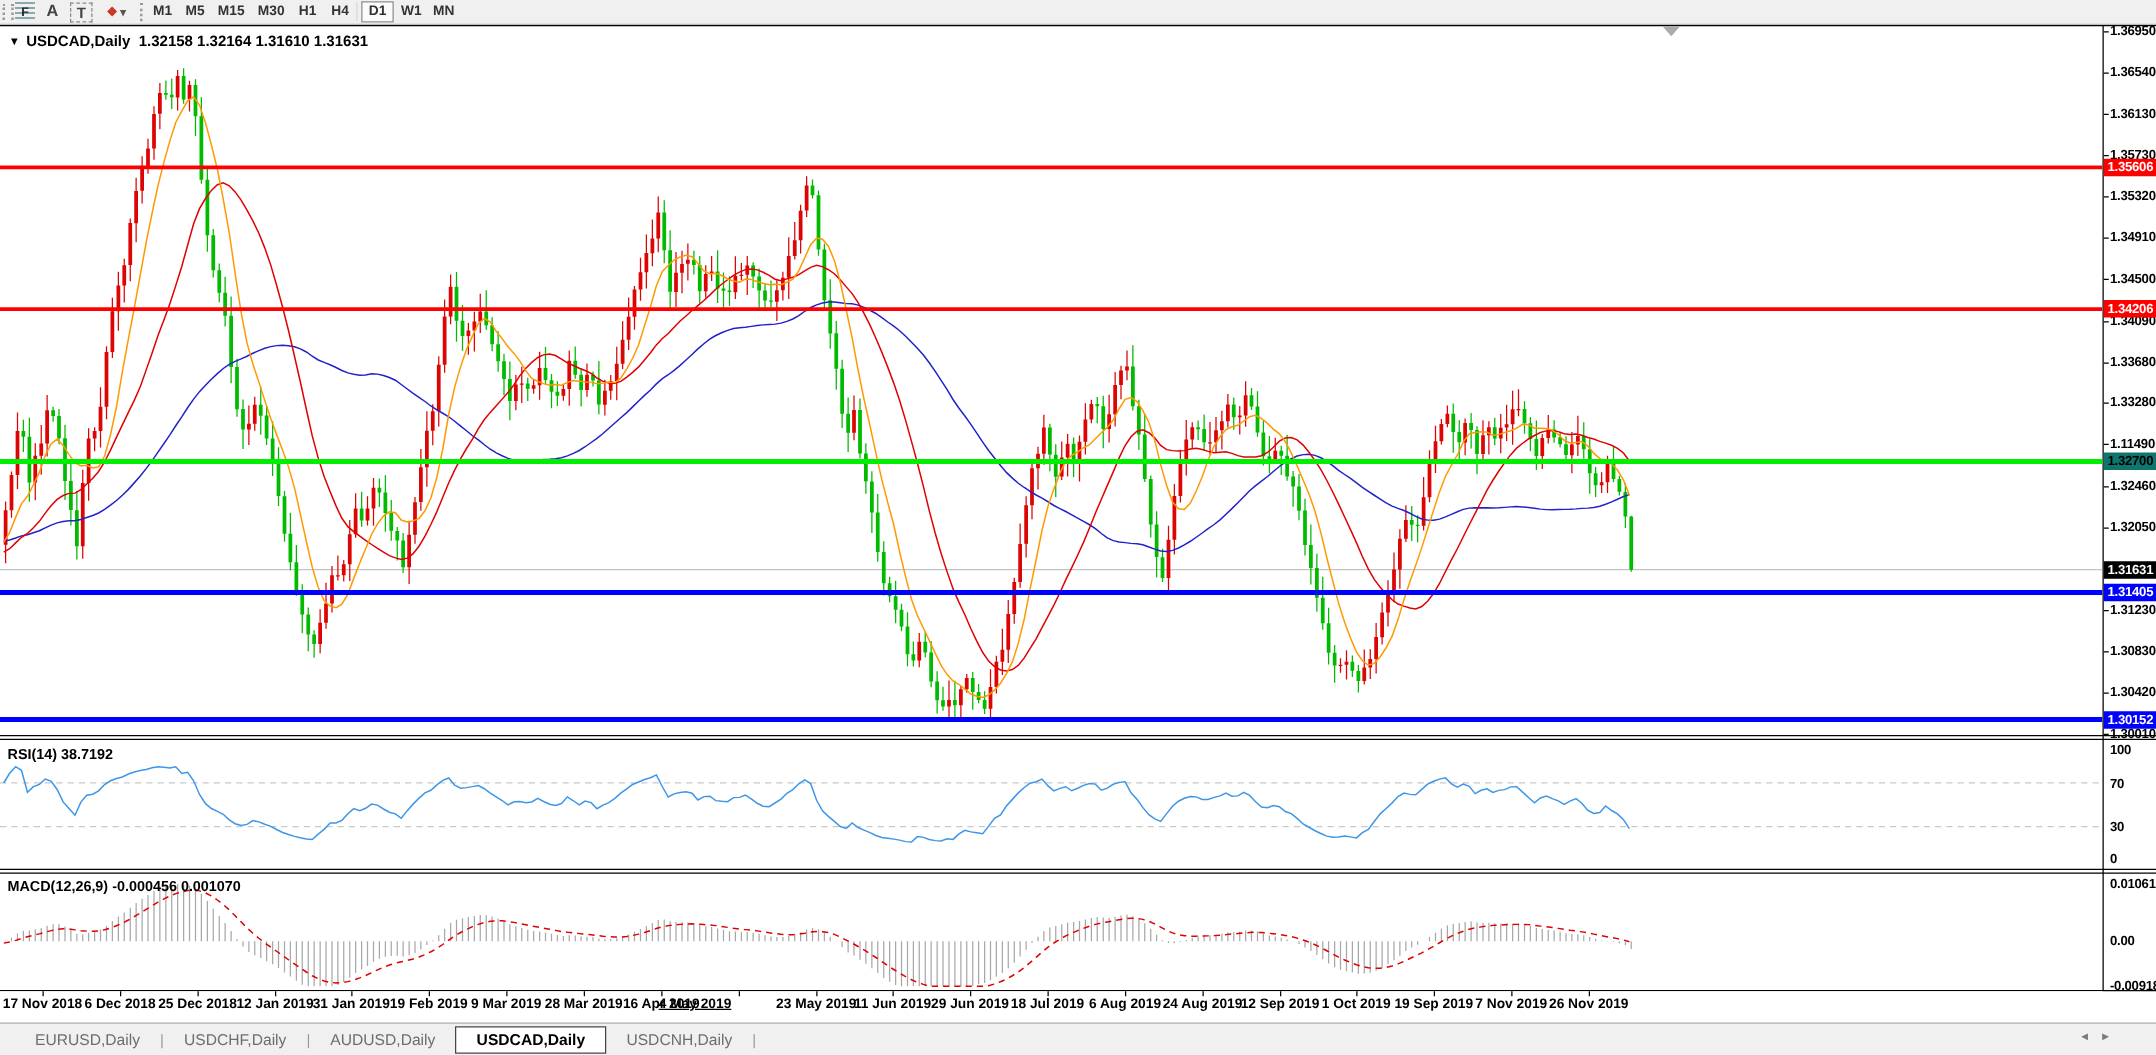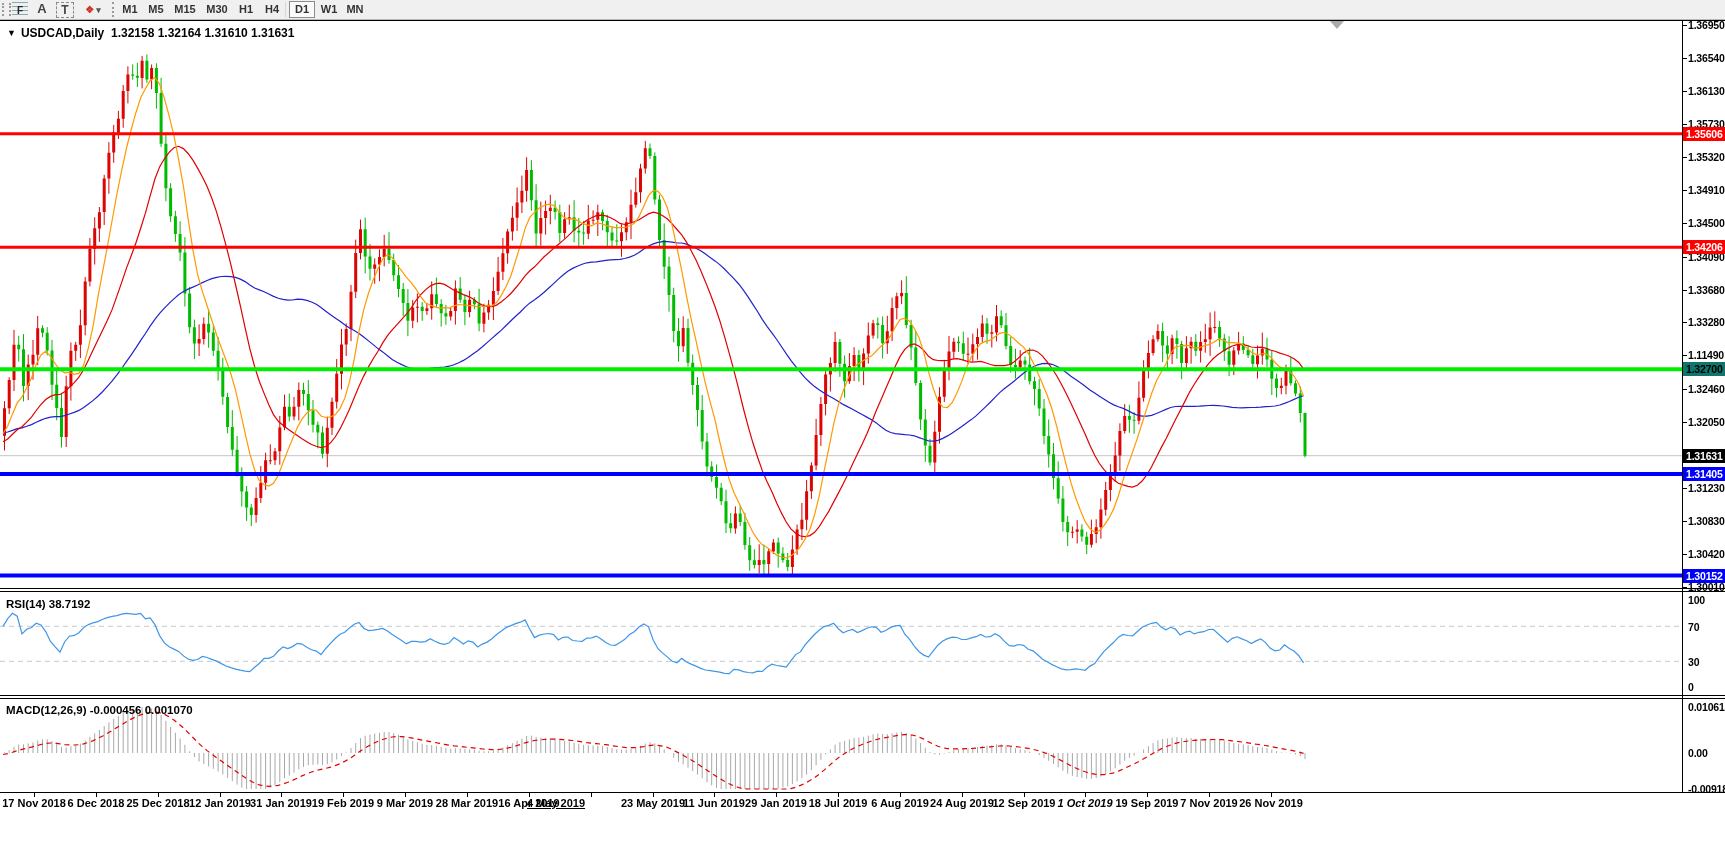--- a/index.html
+++ b/index.html
@@ -173,34 +173,38 @@
         <div class="date-label" style="left: 467px;">28 Mar 2019</div>
         <div class="date-tick" style="left: 529px;"></div>
         <div class="date-label" style="left: 529px;">16 Apr 2019</div>
         <div class="date-tick" style="left: 591px;"></div>
         <div class="date-label" style="left: 556px; text-decoration: underline;">4 May 2019</div>
         <div class="date-tick" style="left: 653px;"></div>
         <div class="date-label" style="left: 653px;">23 May 2019</div>
         <div class="date-tick" style="left: 714px;"></div>
         <div class="date-label" style="left: 714px;">11 Jun 2019</div>
         <div class="date-tick" style="left: 776px;"></div>
-        <div class="date-label" style="left: 776px;">29 Jan 2019</div>
+        <div class="date-label" style="left: 776px;">29 Jun 2019</div>
         <div class="date-tick" style="left: 838px;"></div>
         <div class="date-label" style="left: 838px;">18 Jul 2019</div>
         <div class="date-tick" style="left: 900px;"></div>
         <div class="date-label" style="left: 900px;">6 Aug 2019</div>
         <div class="date-tick" style="left: 962px;"></div>
         <div class="date-label" style="left: 962px;">24 Aug 2019</div>
         <div class="date-tick" style="left: 1024px;"></div>
         <div class="date-label" style="left: 1024px;">12 Sep 2019</div>
         <div class="date-tick" style="left: 1085px;"></div>
-        <div class="date-label" style="left: 1085px; font-style: italic;">1 Oct 2019</div>
+        <div class="date-label" style="left: 1085px;">1 Oct 2019</div>
         <div class="date-tick" style="left: 1147px;"></div>
         <div class="date-label" style="left: 1147px;">19 Sep 2019</div>
         <div class="date-tick" style="left: 1209px;"></div>
         <div class="date-label" style="left: 1209px;">7 Nov 2019</div>
         <div class="date-tick" style="left: 1271px;"></div>
         <div class="date-label" style="left: 1271px;">26 Nov 2019</div>
       </div>
   </div>
 
+  <div id="tab-bar">
+    <div id="tabs" style="padding-left:12px"><div class="tab">EURUSD,Daily</div><span class="tabsep">|</span><div class="tab">USDCHF,Daily</div><span class="tabsep">|</span><div class="tab">AUDUSD,Daily</div><div class="tab active">USDCAD,Daily</div><div class="tab">USDCNH,Daily</div><span class="tabsep">|</span></div>
+    <div id="tab-nav"><span>◄</span><span>►</span></div>
+  </div>
 
 </div>
 
 </body></html>

